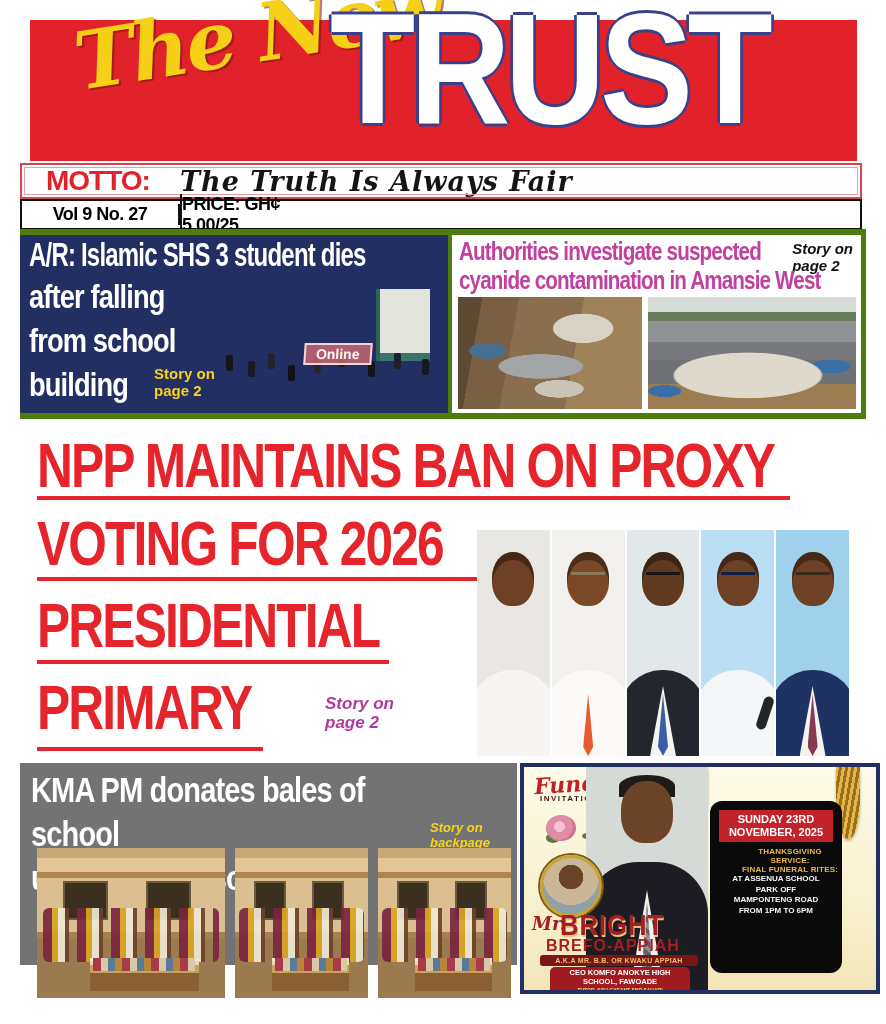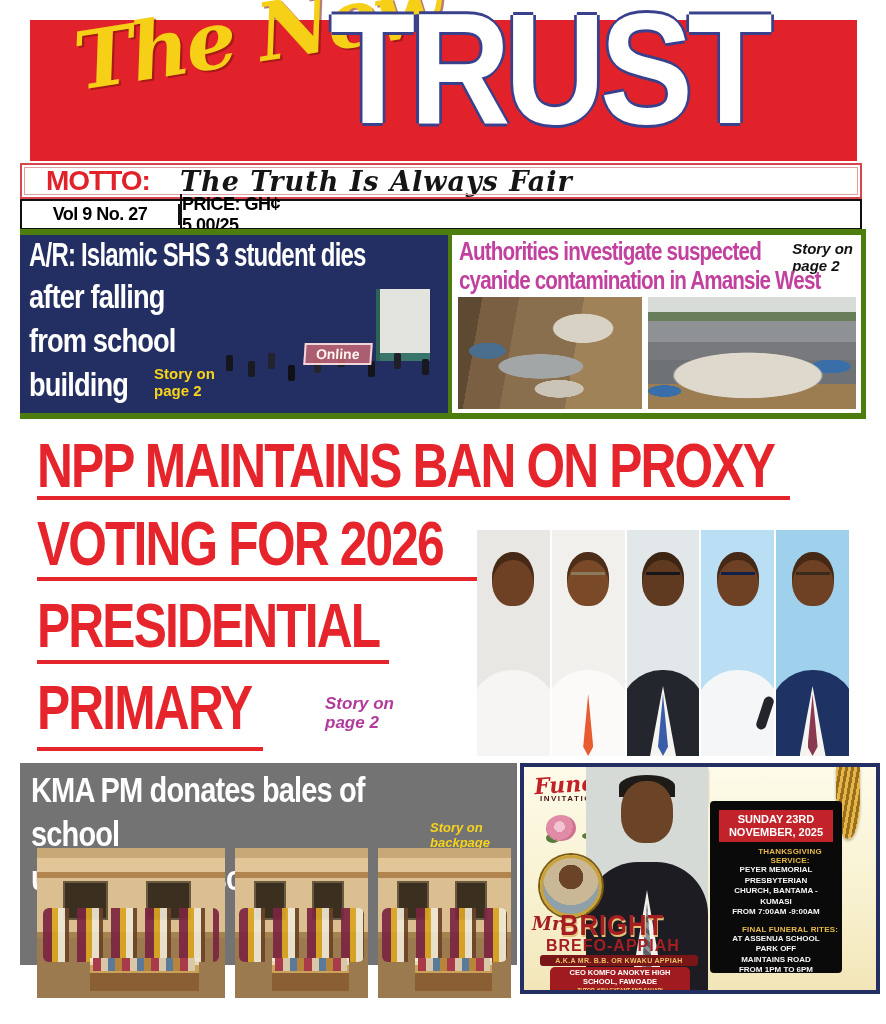--- a/index.html
+++ b/index.html
@@ -147,21 +147,21 @@
   .fp-role { position:absolute; left:26px; top:200px; width:140px; background:#a01b1f; color:#fff; font-size:7.5px; font-weight:bold;
     text-align:center; border-radius:5px; padding:2px 2px 1px; line-height:8.5px; }
   .fp-role-small { display:block; font-size:5px; color:#f3d77c; font-weight:bold; }
   .fp-shield { position:absolute; left:190px; top:156px; width:36px; height:42px; background:#8c1518; border:2px solid #caa23a;
     clip-path:polygon(0 0,100% 0,100% 62%,50% 100%,0 62%); color:#e8c36a; text-align:center; }
   .fp-shield .num { font-size:13px; font-weight:900; margin-top:5px; }
   .fp-shield .yrs { font-size:4.5px; font-weight:bold; letter-spacing:.5px; }
   .rib { position:absolute; top:0; width:24px; background:repeating-linear-gradient(100deg,#e3b54a 0 3px,#9a6f1a 3px 6px);
     border-radius:0 0 60% 60%; box-shadow:0 2px 3px rgba(90,60,10,.4); }
   .rib1 { left:160px; height:56px; } .rib2 { right:16px; height:72px; }
-  .fp-panel { position:absolute; left:186px; top:34px; width:132px; height:172px; background:#0a0a0a; border-radius:4px;
+  .fp-panel { position:absolute; left:186px; top:34px; width:132px; height:172px; background:#0a0a0a; border-radius:12px;
     text-align:center; color:#fff; padding-top:9px; }
   .fp-date { margin:0 auto 5px; width:114px; background:#c2232a; color:#fff; font-weight:900; font-size:11px; line-height:13px;
     padding:3px 0; white-space:pre-line; }
   .fp-st { color:#e8b84a; font-size:8px; font-weight:900; letter-spacing:.2px;margin-left:28px; }
   .fp-sb { font-size:8px; font-weight:bold; line-height:10.5px; white-space:pre-line; margin-bottom:7px; color:#f5f5f5; }
 </style>
 </head>
 <body>
 
 <div class="page">
@@ -301,27 +301,22 @@
         <span class="fp-role-small">TUTOR, KSU GYEANT SNR SAHARI</span>
       </div>
       <div class="fp-shield">
         <div class="num">58</div>
         <div class="yrs">YEARS</div>
       </div>
       <div class="fp-panel">
         <div class="fp-date">SUNDAY 23RD
 NOVEMBER, 2025</div>
         <div class="fp-st">THANKSGIVING SERVICE:</div>
-        <div class="fp-sb">PEYER MEMORIAL
-PRESBYTERIAN
-CHURCH, BANTAMA -
-KUMASI
-FROM 7:00AM -9:00AM</div>
         <div class="fp-st">FINAL FUNERAL RITES:</div>
         <div class="fp-sb">AT ASSENUA SCHOOL
 PARK OFF
-MAINTAINS ROAD
+MAMPONTENG ROAD
 FROM 1PM TO 6PM</div>
       </div>
     </div>
   </div>
 
 </div>
 
 </body></html>

